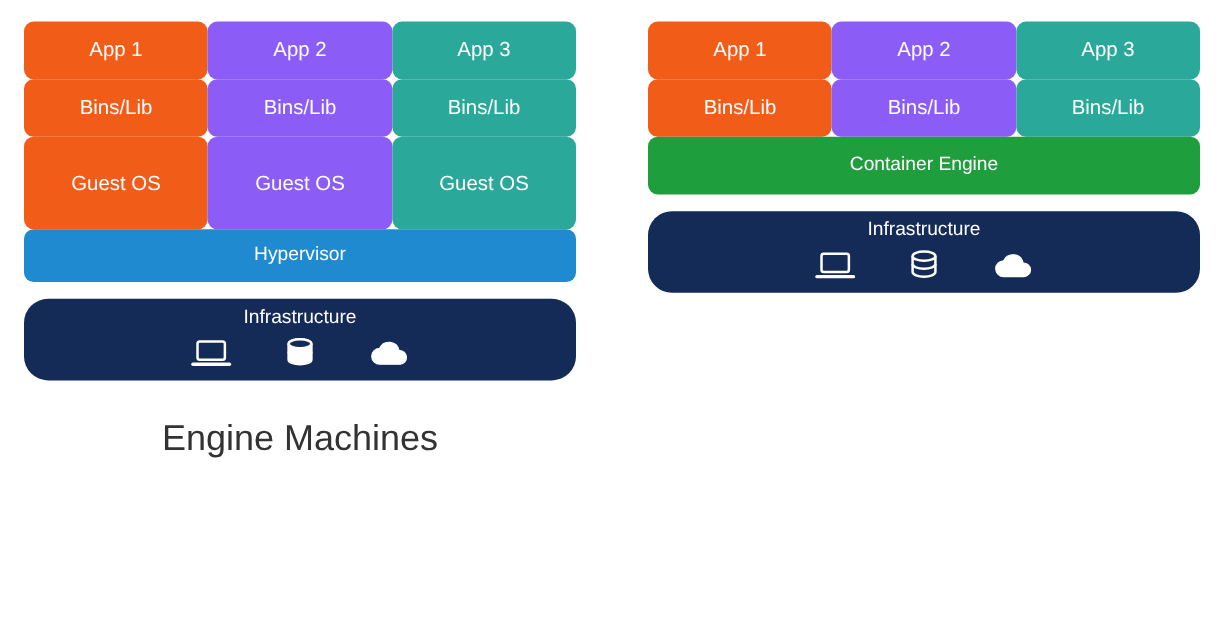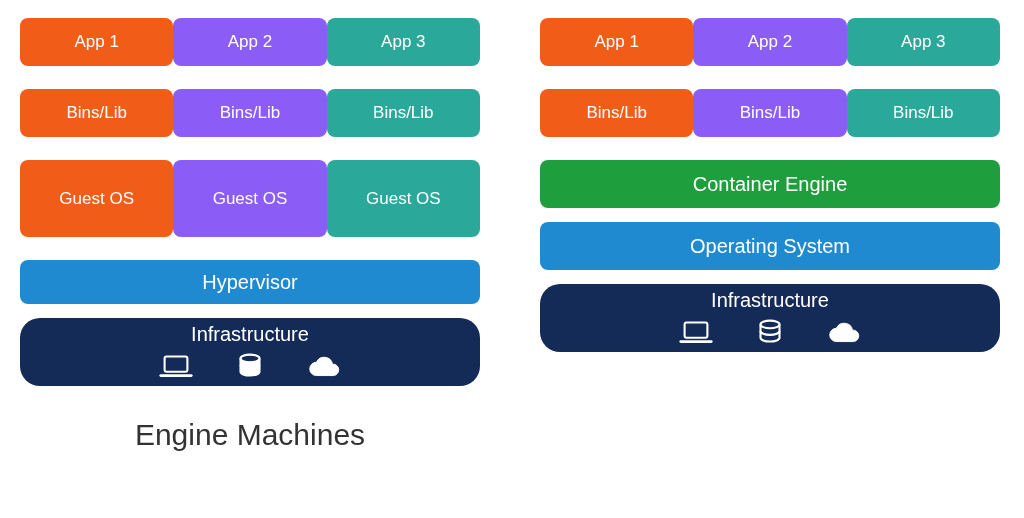--- a/index.html
+++ b/index.html
@@ -15,21 +15,21 @@
     .stack {
       display: flex;
       flex-direction: column;
       align-items: center;
     }
     .vm-stack { width: 460px; }
     .ct-stack { width: 460px; }
     .row3 {
       display: flex;
       width: 100%;
-      margin-bottom: 23px;
+      margin-bottom: 0;
     }
     .cell {
       flex: 1;
       height: 48px;
       border-radius: 8px;
       display: flex;
       align-items: center;
       justify-content: center;
       color: #fff;
       font-size: 17px;
@@ -37,21 +37,21 @@
     }
     .cell.tall { height: 77px; }
     .full {
       width: 100%;
       border-radius: 8px;
       color: #fff;
       display: flex;
       flex-direction: column;
       align-items: center;
       justify-content: center;
-      font-size: 20px;
+      font-size: 16px;
       margin-bottom: 14px;
     }
     .h48 { height: 48px; }
     .h58 { height: 44px; }
     .h96 { height: 68px; border-radius: 20px; }
     .orange  { background: #f25c19; }
     .amber   { background: #8b5cf6; }
     .teal    { background: #2aa89a; text-align: center; }
     .green   { background: #1f9e3d; }
     .blue    { background: #1f8ad0; }
@@ -118,21 +118,20 @@
     <div class="cell orange">App 1</div>
     <div class="cell amber">App 2</div>
     <div class="cell teal">App 3</div>
   </div>
   <div class="row3">
     <div class="cell orange">Bins/Lib</div>
     <div class="cell amber">Bins/Lib</div>
     <div class="cell teal">Bins/Lib</div>
   </div>
   <div class="full green h48">Container Engine</div>
-  <div class="full blue h48">Operating System</div>
   <div class="full navy h96">
     <span>Infrastructure</span>
     <div class="icons">
       <svg viewBox="0 0 40 30">
           <rect x="8" y="4" width="24" height="16" rx="2" fill="none" stroke-width="2.2"></rect>
           <path d="M4 24 h32" stroke-width="3" stroke-linecap="round"></path>
         </svg>
       <svg viewBox="0 0 40 30">
           <path d="M10 6 v14 c0 2.2 4.5 4 10 4 s10-1.8 10-4 V6" fill="none" stroke="#fff" stroke-width="2.2"></path>
           <ellipse cx="20" cy="6" rx="10" ry="4" fill="none" stroke="#fff" stroke-width="2.2"></ellipse>

